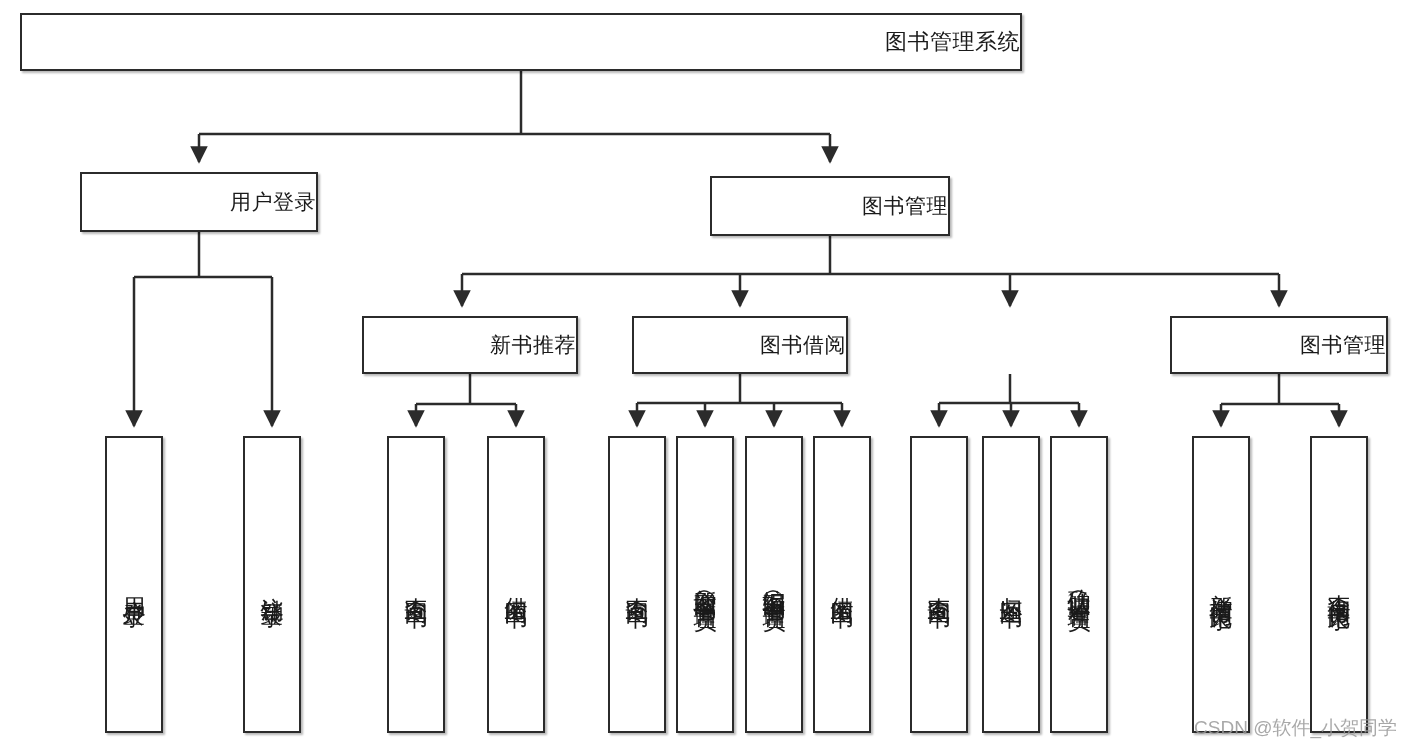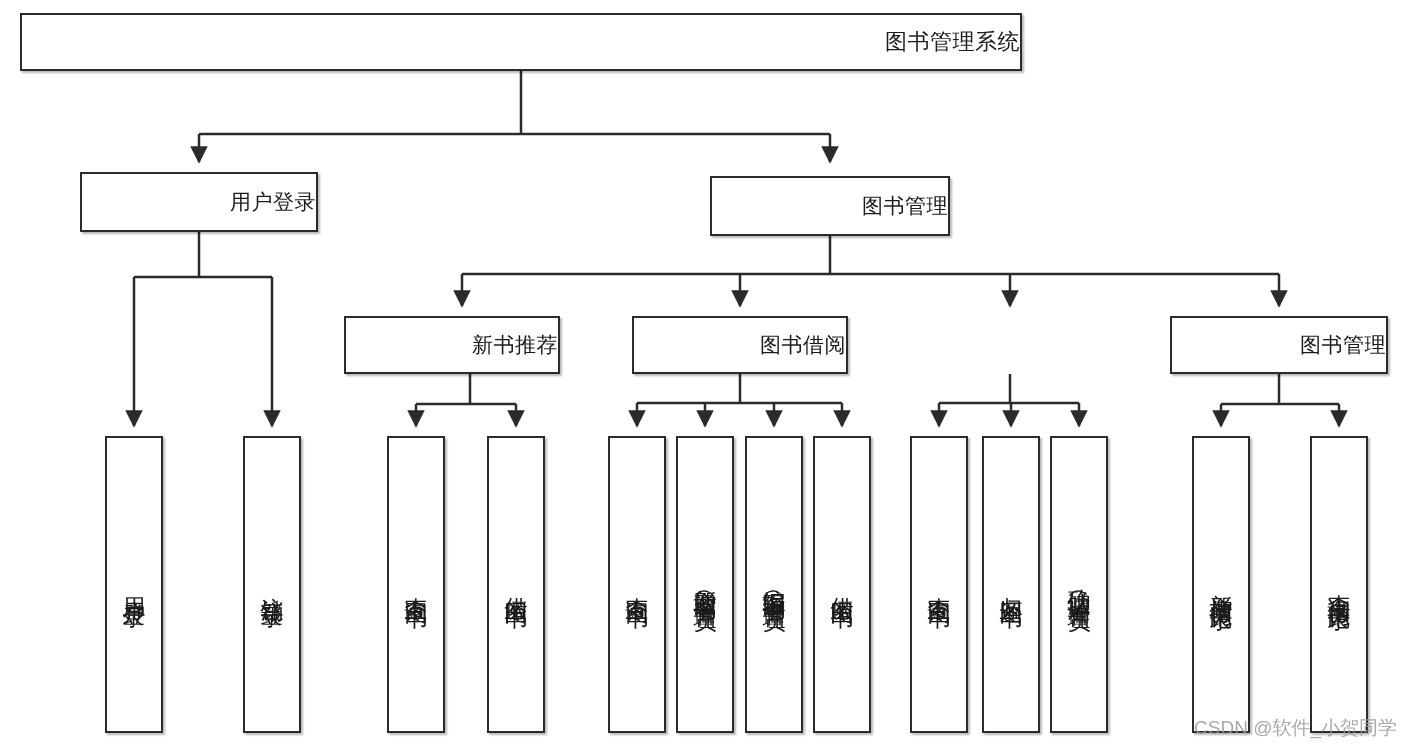--- a/index.html
+++ b/index.html
@@ -129,21 +129,21 @@
     <span class="label">图书管理系统</span>
   </div>
 
   <div class="node horiz" id="node-l1-0" style="left: 80px; top: 172px; width: 238px; height: 60px;">
     <span class="label">用户登录</span>
   </div>
   <div class="node horiz" id="node-l1-1" style="left: 710px; top: 176px; width: 240px; height: 60px;">
     <span class="label">图书管理</span>
   </div>
 
-  <div class="node horiz" id="node-l2-0" style="left: 344px; top: 316px; width: 216px; height: 58px;">
+  <div class="node horiz" id="node-l2-0" style="left: 362px; top: 316px; width: 216px; height: 58px;">
     <span class="label">新书推荐</span>
   </div>
   <div class="node horiz" id="node-l2-1" style="left: 632px; top: 316px; width: 216px; height: 58px;">
     <span class="label">图书借阅</span>
   </div>
   <div class="node horiz" id="node-l2-3" style="left: 1170px; top: 316px; width: 218px; height: 58px;">
     <span class="label">图书管理</span>
   </div>
 
   <div class="node leaf" id="node-leaf-0" style="left: 105px; top: 436px; width: 58px; height: 297px;">

